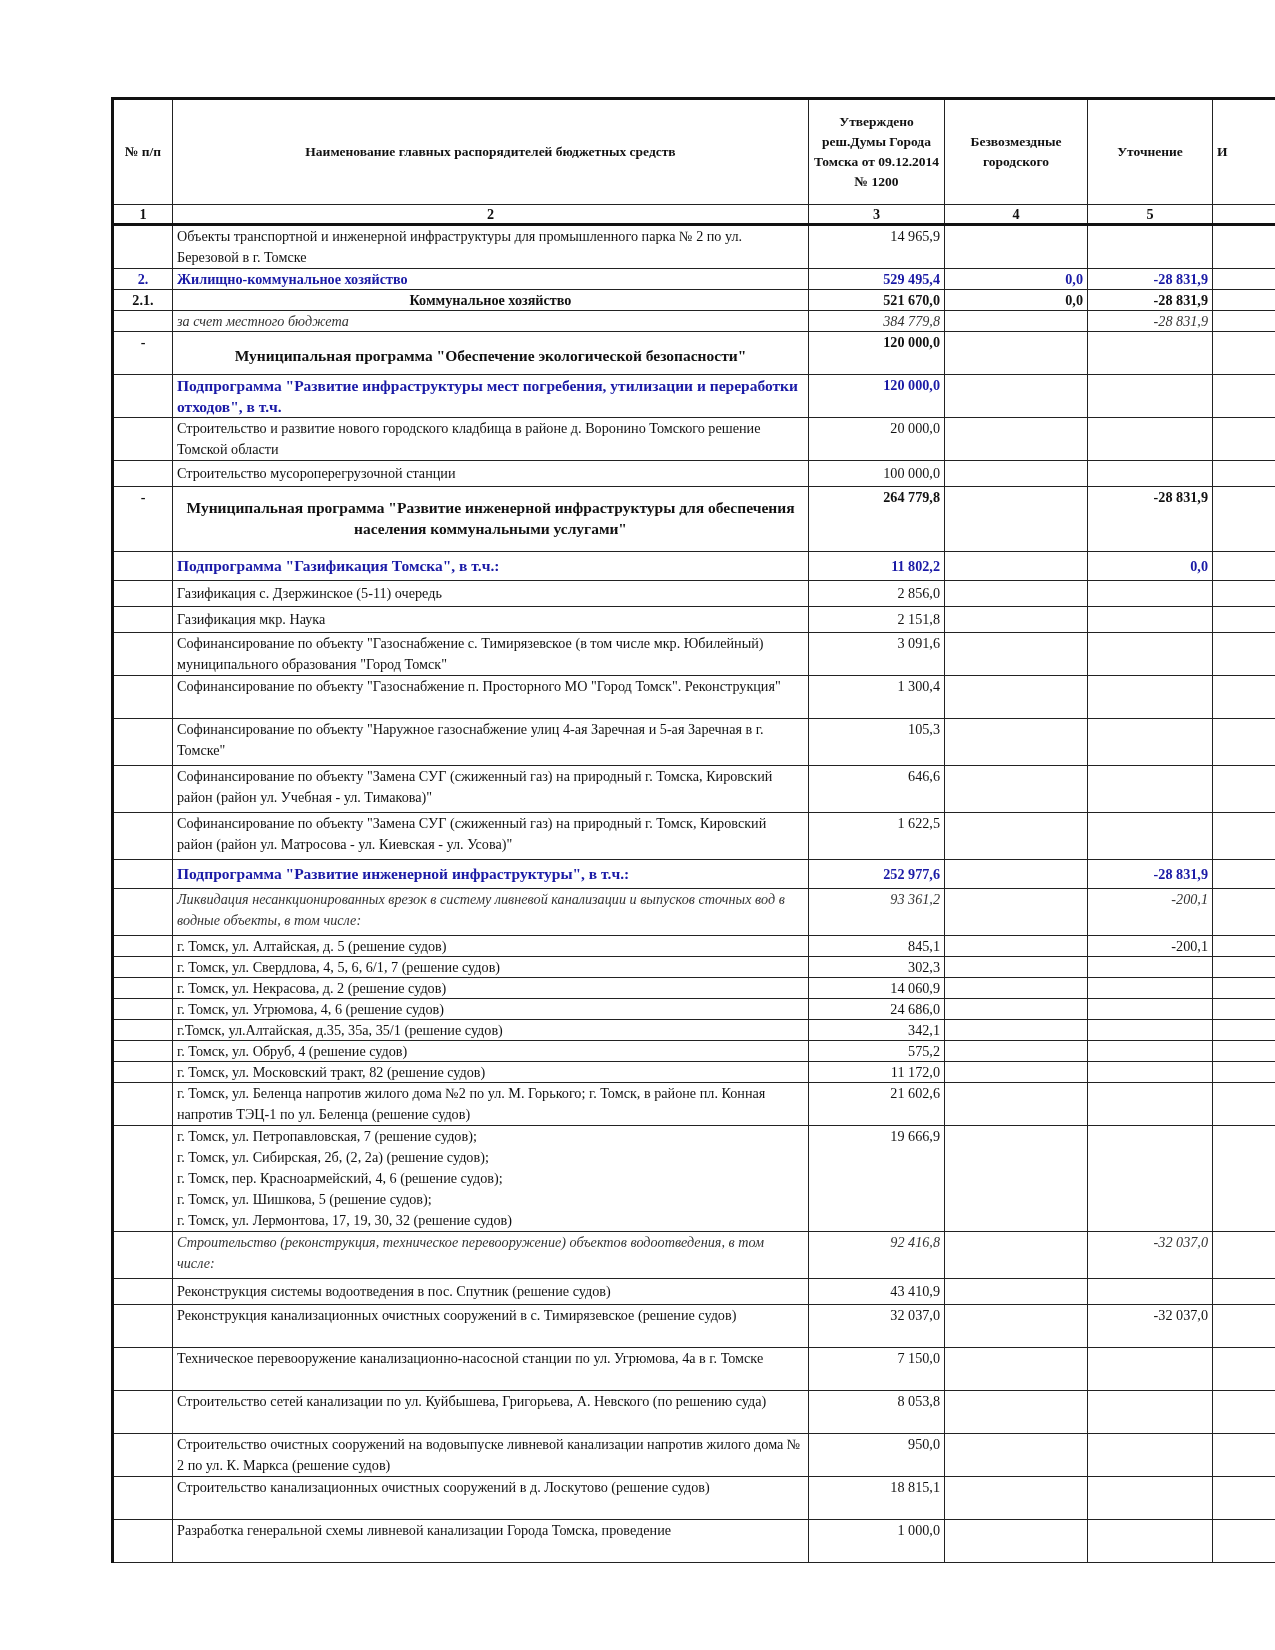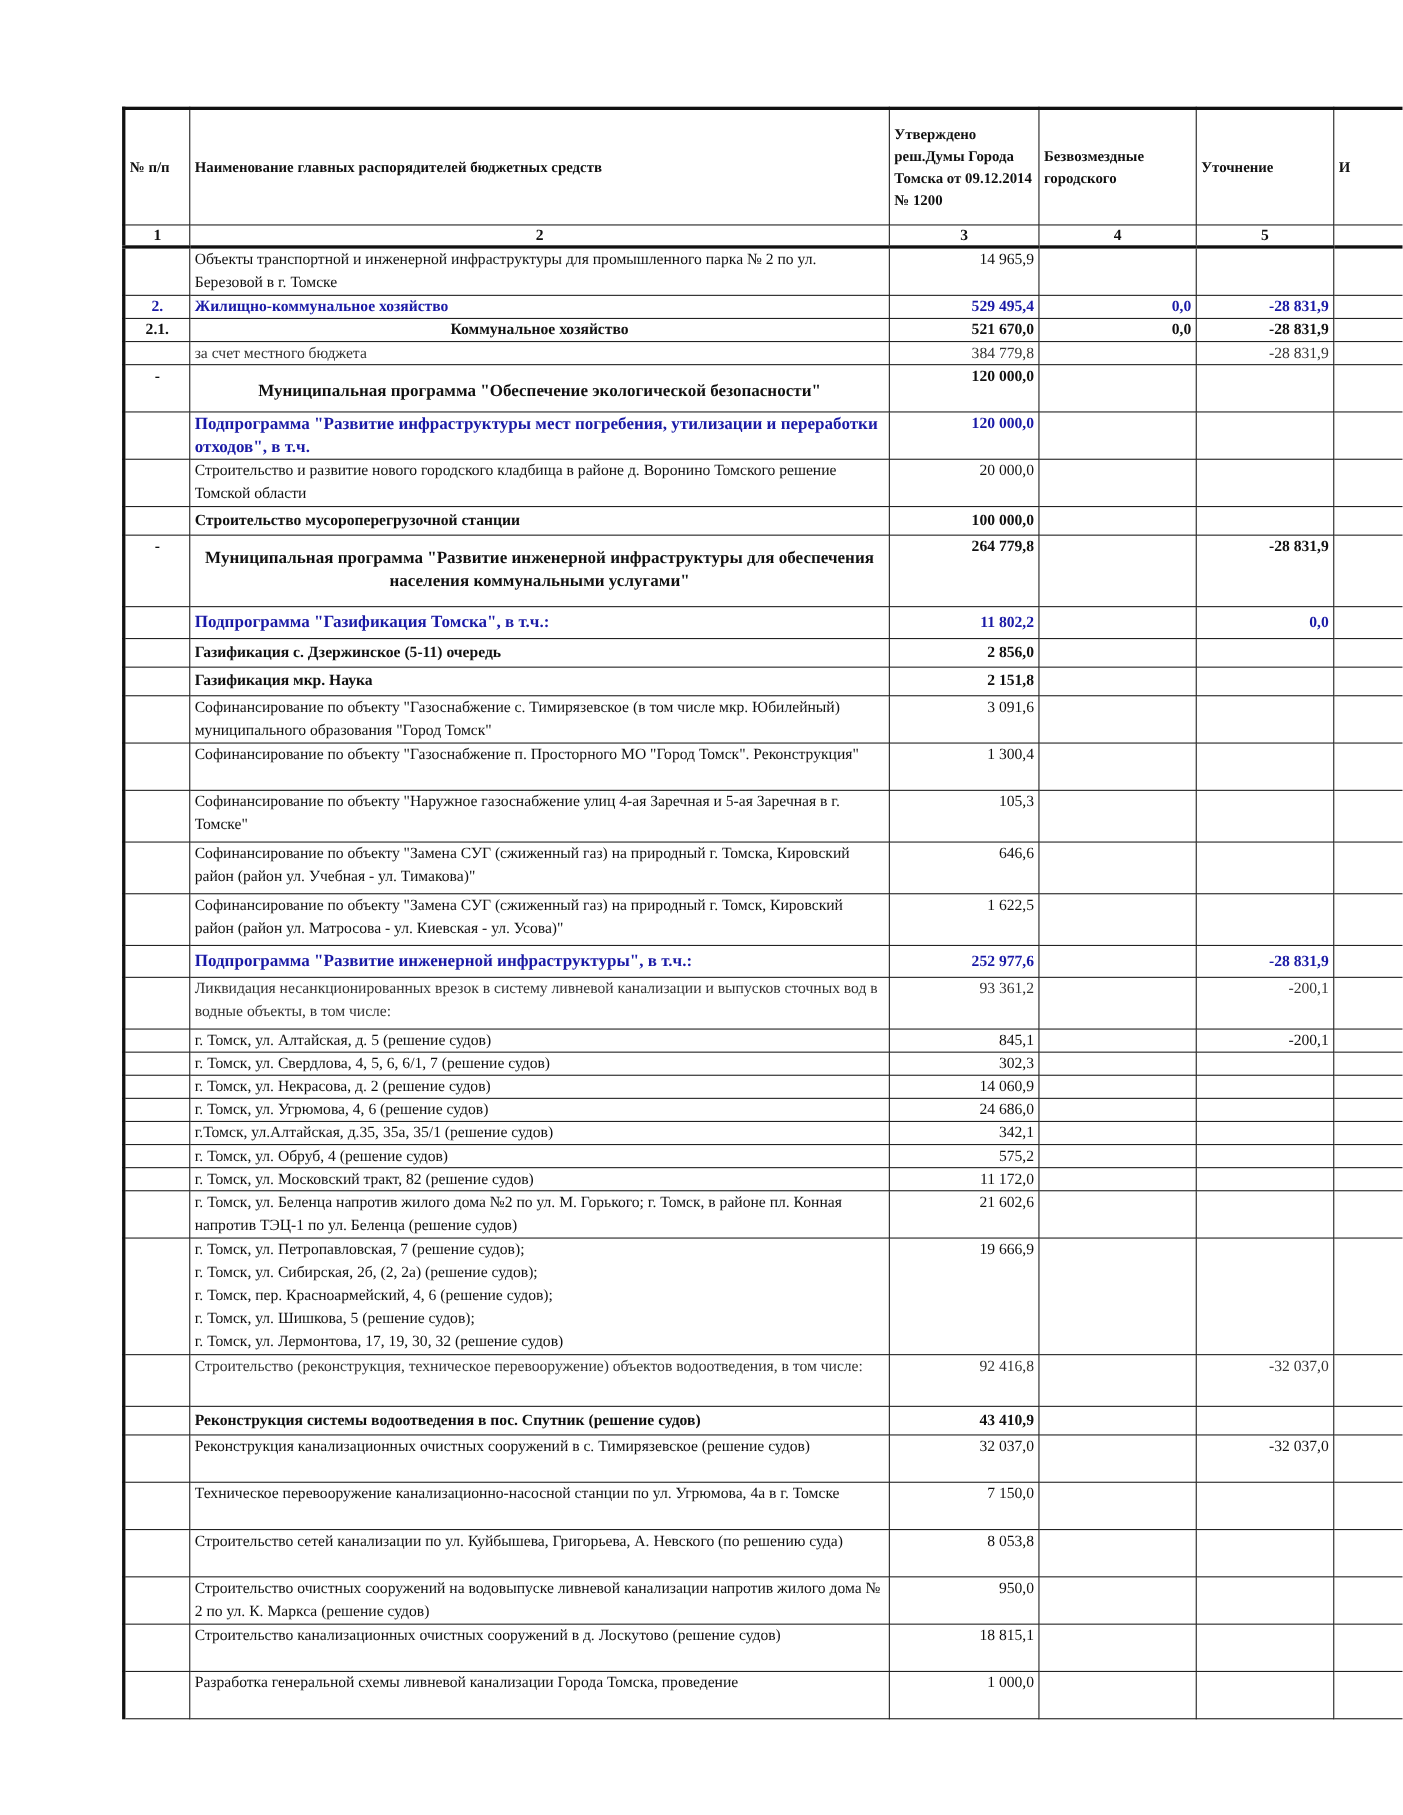--- a/index.html
+++ b/index.html
@@ -5,40 +5,40 @@
   html, body { margin: 0; padding: 0; background: #ffffff; }
   body { width: 1275px; height: 1650px; position: relative; overflow: hidden;
          font-family: "Liberation Serif", "DejaVu Serif", serif; color: #111; }
   .page { position: absolute; left: 0; top: 0; width: 1275px; height: 1650px; }
   table.budget { position: absolute; left: 111px; top: 97px; border-collapse: collapse;
                  table-layout: fixed; width: 1200px; font-size: 14.2px; line-height: 21px; }
   table.budget td, table.budget th { border: 1.5px solid #222; padding: 0 4px; vertical-align: top; }
   table.budget { border-left: 3px solid #111; border-top: 3px solid #111; }
   col.c1 { width: 60px; } col.c2 { width: 636px; } col.c3 { width: 136px; }
   col.c4 { width: 143px; } col.c5 { width: 125px; } col.c6 { width: 100px; }
-  th { font-weight: bold; text-align: left; vertical-align: middle !important; font-size: 13.5px; line-height: 20px; }
+  th { font-weight: bold; text-align: center; vertical-align: middle !important; font-size: 13.5px; line-height: 20px; }
   tr.hdr th { height: 104px; }
   tr.colnum td { text-align: center; font-weight: bold; height: 18px; line-height: 18px; border-bottom: 3px solid #111; }
   td.num { text-align: right; }
   td.idx { text-align: center; }
   .blue { color: #1a1aa6; font-weight: bold; }
   .bold { font-weight: bold; text-align: center; }
-  .ital { color: #333; }
+  .ital { font-style: italic; color: #333; }
   .big { font-size: 15.5px; }
   tr.r1 td { height: 42px; }
   tr.r-prog td { height: 42px; }
   tr.r-prog .lbl { padding-top: 13px; display: block; }
   tr.r-prog2 td { height: 64px; }
   tr.r-prog2 .lbl { padding-top: 10px; display: block; }
   tr.r-sub2 td { height: 42px; }
   tr.r-sub1 td { height: 28px; line-height: 28px; }
   tr.r-two td { height: 42px; }
   tr.r-two-tall td { height: 46px; }
   tr.r-one td { height: 20px; line-height: 20px; }
-  tr.r-one-l td { height: 25px; line-height: 25px; font-weight: bold; }
+  tr.r-one-l td { height: 25px; line-height: 25px; }
   tr.r-five td { height: 105px; }
 </style>
 </head>
 <body>
 
 <div class="page">
 <table class="budget">
   <colgroup>
         <col class="c1">
         <col class="c2">

